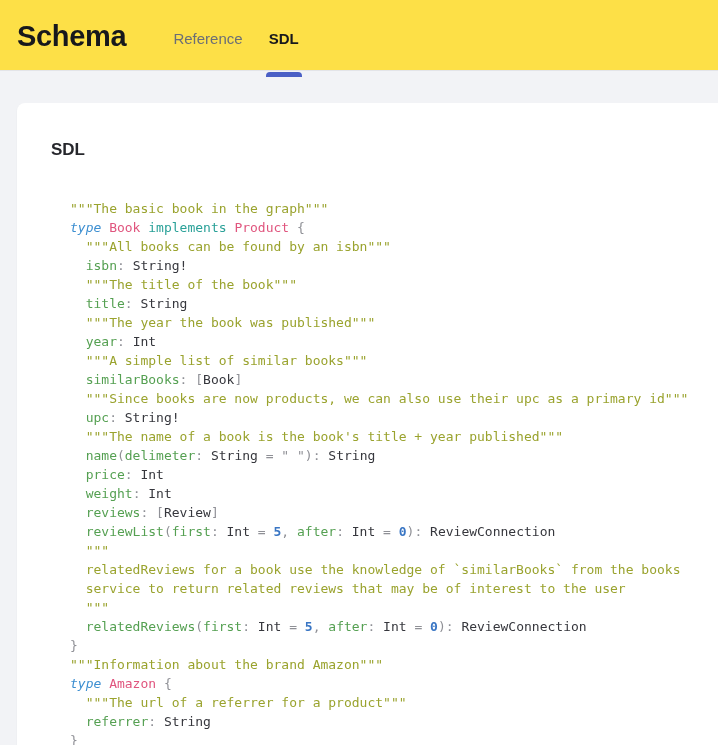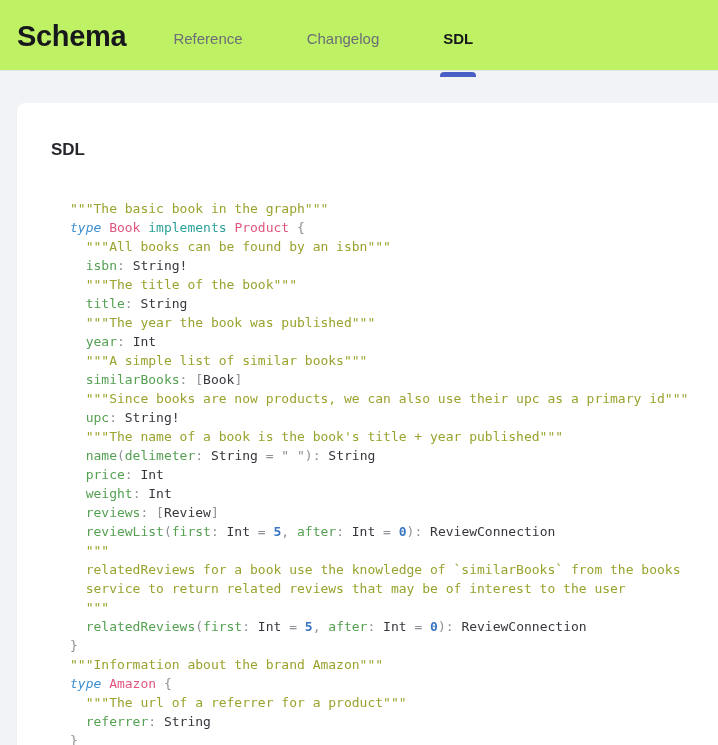--- a/index.html
+++ b/index.html
@@ -1,24 +1,24 @@
 <!DOCTYPE html>
 <html style="--accent: #4a5fc5; --c-doc: #9aa32e; --c-kw: #3d8fd1; --c-impl: #2aa198; --c-def: #e0557e; --c-field: #55a052; --c-type: #36373d; --c-punc: #8f9096; --c-num: #3a76c4; --c-str: #8f9096;"><head>
 <meta charset="utf-8">
 <style>
   * { margin:0; padding:0; box-sizing:border-box; }
   html,body { width:718px; height:745px; overflow:hidden; background:#f2f3f6;
               font-family:"Liberation Sans", sans-serif; }
 
   
-  .header { height:71px; background:#bef264; border-bottom:1px solid #e3e4e8;
+  .header { height:71px; background:#fde047; border-bottom:1px solid #e3e4e8;
             display:flex; align-items:center; padding-left:17px; }
   .page-title { font-size:29px; font-weight:700; color:#17181c;
                 align-self:center; margin-top:2px; letter-spacing:-0.3px; }
-  .tabs { display:flex; margin-left:34px; height:100%;gap:38px; }
+  .tabs { display:flex; margin-left:34px; height:100%; }
   .tab { position:relative; display:flex; align-items:center; padding:0 13px;
          font-size:15px; color:#6b6e76; cursor:pointer; margin-top:7px; }
   .tab.active { color:#17181c; font-weight:700; }
   .tab-indicator { position:absolute; left:10px; right:10px; bottom:-7px; height:5px;
                    border-radius:4px 4px 0 0; background:var(--accent,#4a5fc5); }
 
   
   .content { height:674px; padding:32px 0 0 17px; }
   .card { background:#ffffff; min-height:700px; border-radius:8px 0 0 0;
           box-shadow:0 1px 2px rgba(0,0,0,0.05);
@@ -41,23 +41,20 @@
 </style>
 </head>
 <body>
 
 <div class="header">
   <div class="page-title">Schema</div>
   <div class="tabs">
     <div class="tab">
       <span>Reference</span>
     </div>
-    <div class="tab">
-      <span>Changelog</span>
-    </div>
     <div class="tab active">
       <span>SDL</span>
       <span class="tab-indicator"></span>
     </div>
   </div>
 </div>
 
 <div class="content">
   <div class="card">
     <div class="card-heading">SDL</div>

